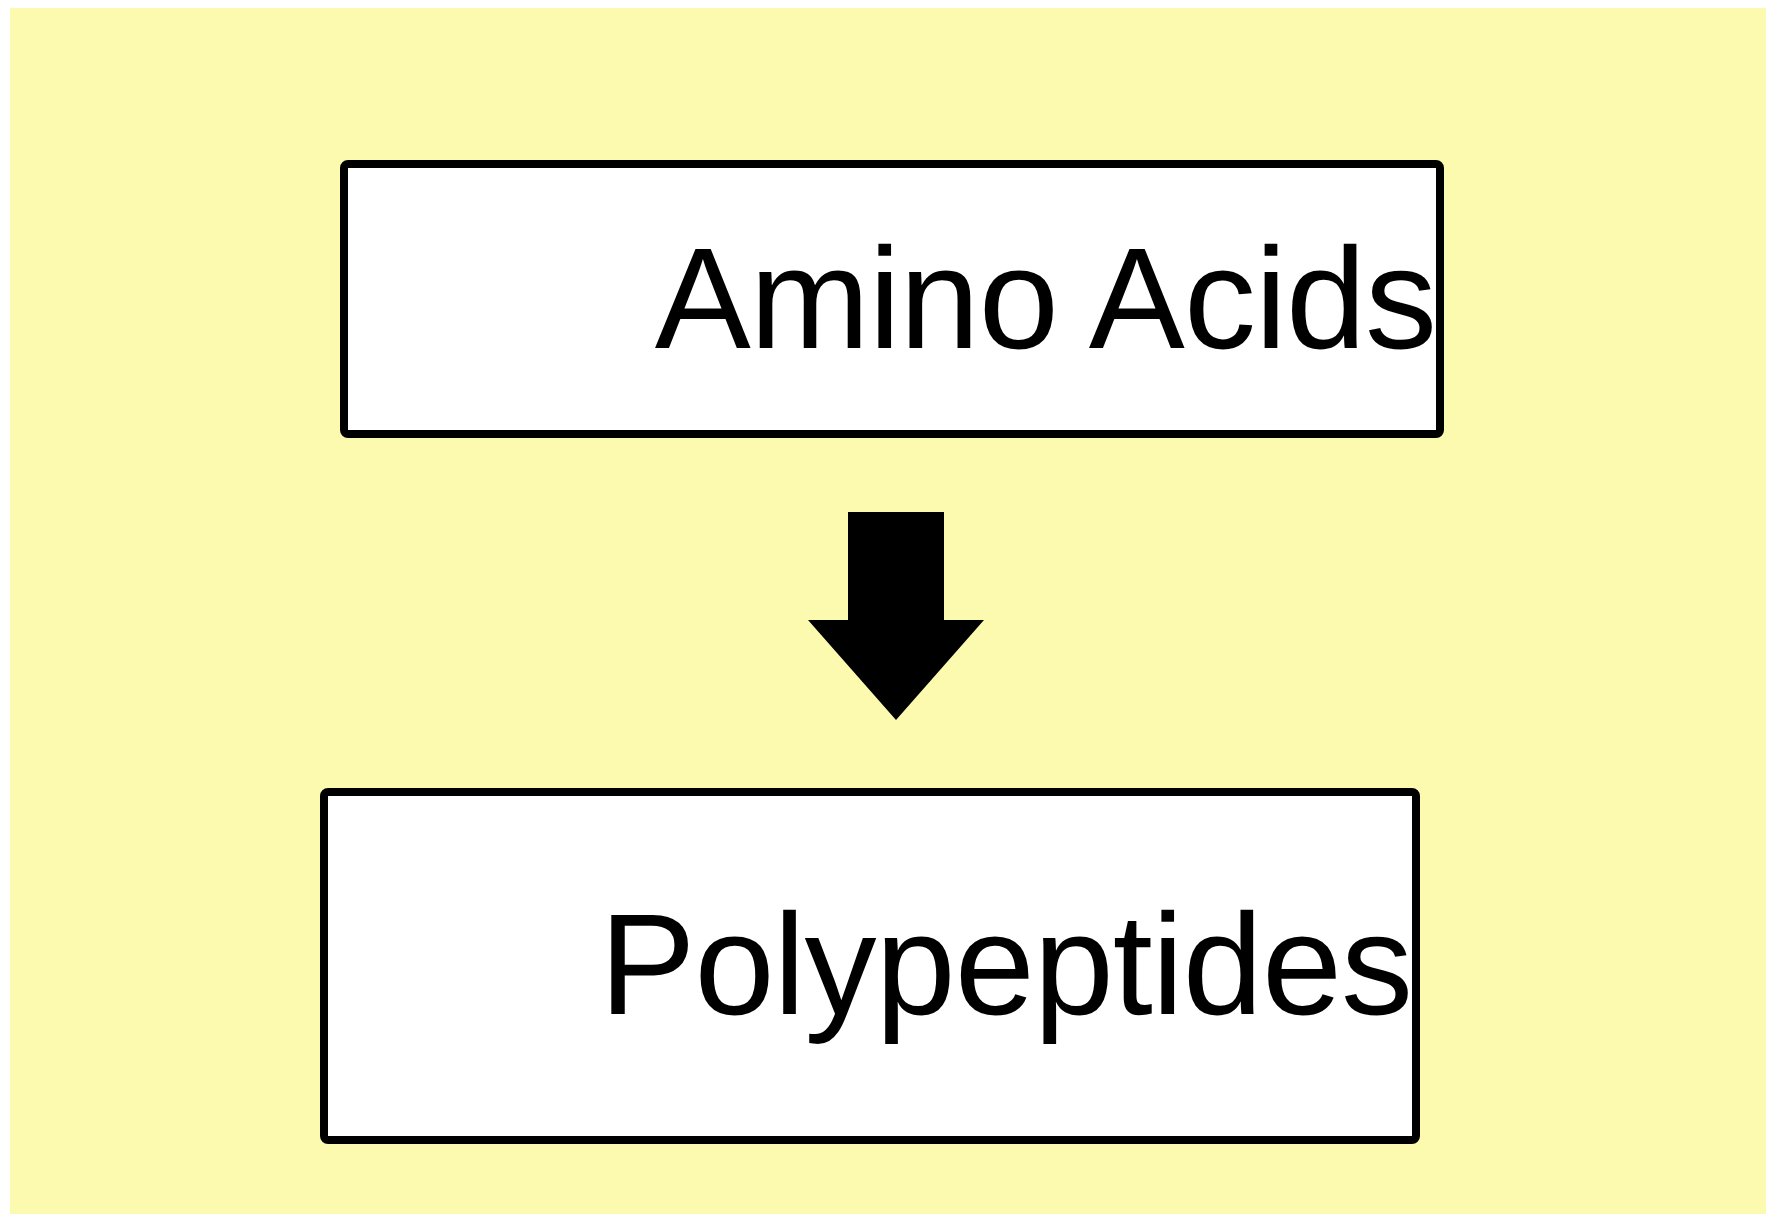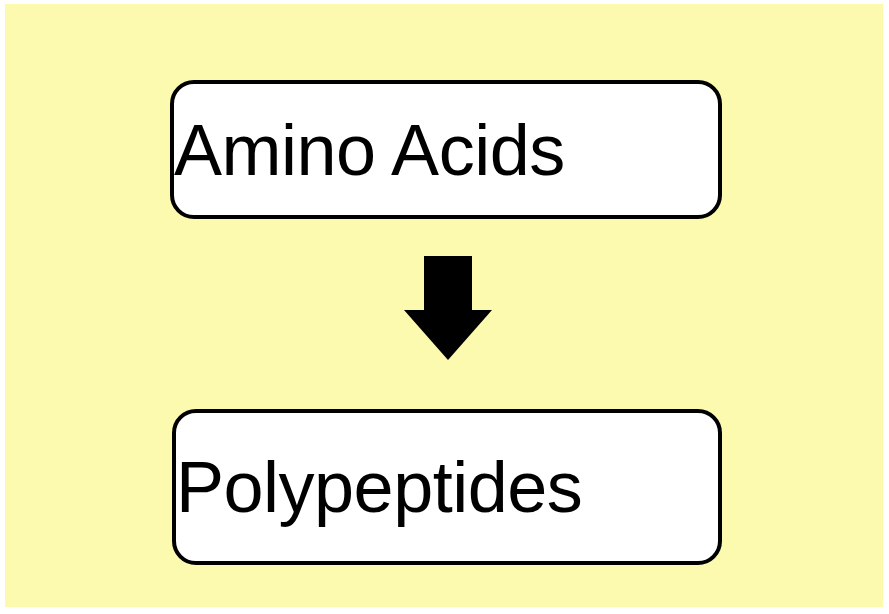--- a/index.html
+++ b/index.html
@@ -30,47 +30,46 @@
     height: 603px;
     background: #fcfaae;
   }
 
   
   .node {
     position: absolute;
     box-sizing: border-box;
     background: #ffffff;
     border: 4px solid #000000;
-    border-radius: 24px;
+    border-radius: 4px;
     display: flex;
     align-items: center;
-    justify-content: flex-start;
+    justify-content: flex-end;
   }
   .node-label {
     font-family: "Liberation Sans", sans-serif;
     font-size: 72px;
     font-weight: 400;
     line-height: 1;
     color: #000000;
     white-space: nowrap;
     letter-spacing: -0.5px;
   }
 
   #node-amino-acids {
     left: 170px;
     top: 80px;
     width: 552px;
     height: 139px;
   }
   #node-polypeptides {
-    left: 172px;
+    left: 160px;
     top: 394px;
     width: 550px;
-    height: 156px;
-    margin-top: 15px;
+    height: 178px;
   }
 
   
   .arrow-wrap {
     position: absolute;
     left: 404px;
     top: 254px;
     width: 88px;
     height: 108px;
   }

